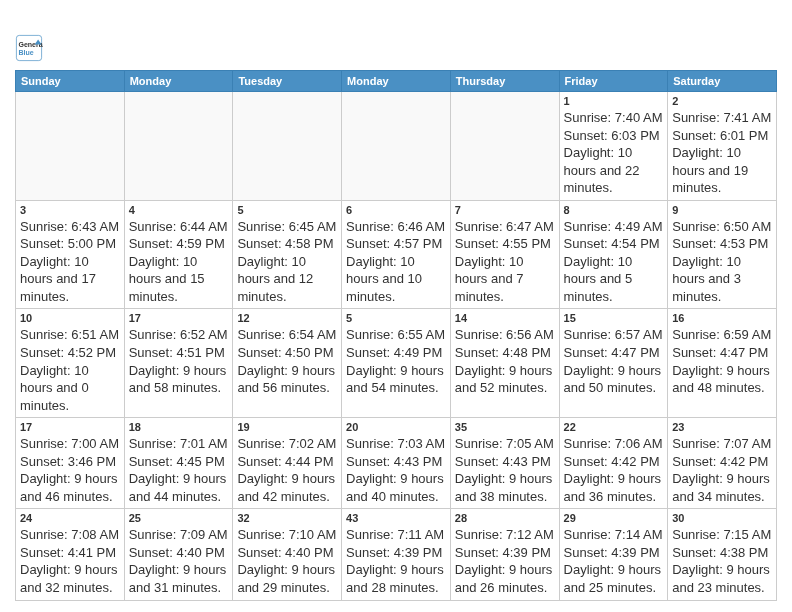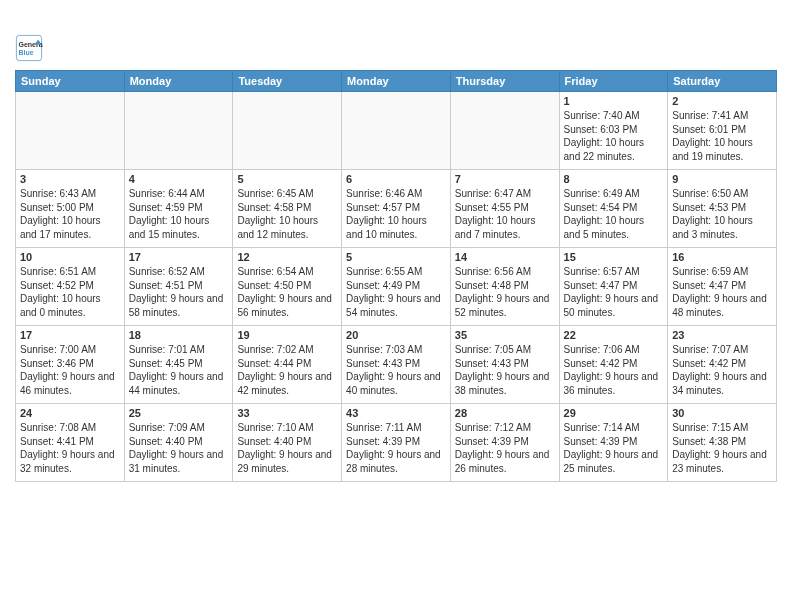--- a/index.html
+++ b/index.html
@@ -75,21 +75,21 @@
     .calendar td.empty {
       background: #f9f9f9;
     }
     .day-number {
       font-weight: bold;
       font-size: 11px;
       margin-bottom: 2px;
       display: block;
     }
     .cell-info {
-      font-size: 10px;
+      font-size: 13px;
       line-height: 1.35;
       color: #333;
     }
   </style>
 </head>
 <body>
 
 <div class="page">
   <div class="header">
     <div class="logo">
@@ -168,21 +168,21 @@
 Daylight: 10 hours and 10 minutes.</div>
           </td>
           <td>
             <span class="day-number">7</span>
             <div class="cell-info">Sunrise: 6:47 AM
 Sunset: 4:55 PM
 Daylight: 10 hours and 7 minutes.</div>
           </td>
           <td>
             <span class="day-number">8</span>
-            <div class="cell-info">Sunrise: 6:49 AM
+            <div class="cell-info">Sunrise: 4:49 AM
 Sunset: 4:54 PM
 Daylight: 10 hours and 5 minutes.</div>
           </td>
           <td>
             <span class="day-number">9</span>
             <div class="cell-info">Sunrise: 6:50 AM
 Sunset: 4:53 PM
 Daylight: 10 hours and 3 minutes.</div>
           </td>
         </tr>
@@ -281,21 +281,21 @@
 Sunset: 4:41 PM
 Daylight: 9 hours and 32 minutes.</div>
           </td>
           <td>
             <span class="day-number">25</span>
             <div class="cell-info">Sunrise: 7:09 AM
 Sunset: 4:40 PM
 Daylight: 9 hours and 31 minutes.</div>
           </td>
           <td>
-            <span class="day-number">33</span>
+            <span class="day-number">32</span>
             <div class="cell-info">Sunrise: 7:10 AM
 Sunset: 4:40 PM
 Daylight: 9 hours and 29 minutes.</div>
           </td>
           <td>
             <span class="day-number">43</span>
             <div class="cell-info">Sunrise: 7:11 AM
 Sunset: 4:39 PM
 Daylight: 9 hours and 28 minutes.</div>
           </td>

